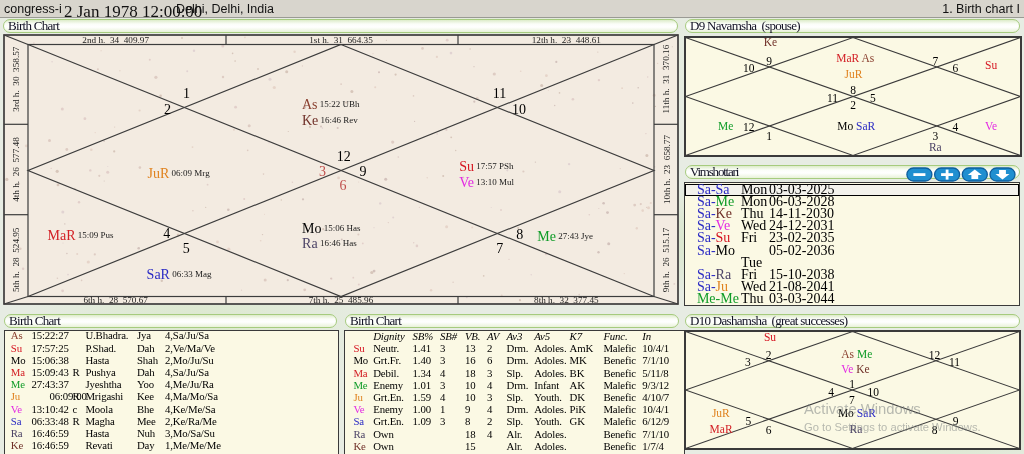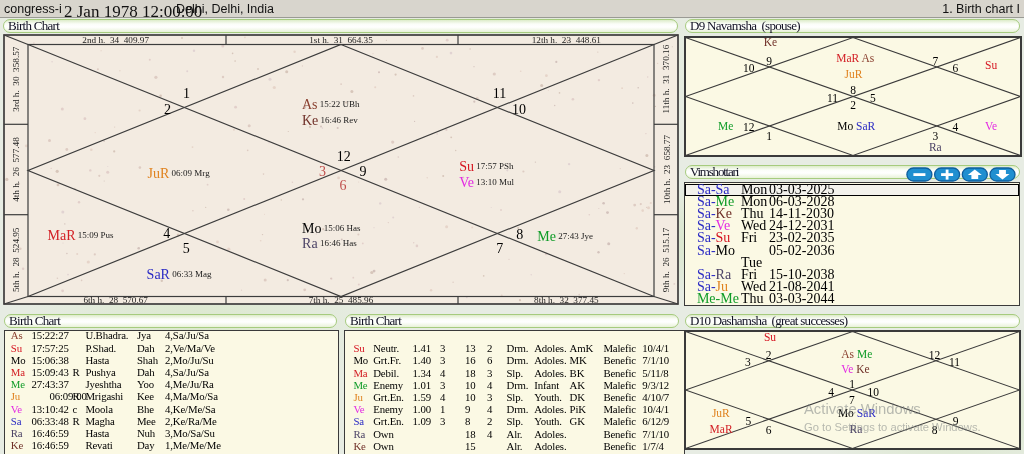--- a/index.html
+++ b/index.html
@@ -474,20 +474,32 @@
 <div class="row" style="top:108.1px;">
       <span class="cKe" style="left:5.8px;">Ke</span>
       <span style="left:26.5px;">16:46:59</span>
       <span style="left:80.4px;">Revati</span>
       <span style="left:131.9px;">Day</span>
       <span style="left:160px;">1,Me/Me/Me</span>
     </div>
   </div>
 
 <div class="tbl abs" style="left:344px;top:330px;width:339px;height:124px;border-bottom:none;font-size:10.8px;letter-spacing:-0.15px;">
+    <div class="row" style="top:-0.7px;font-style:italic;">
+      <span style="left:28.2px;">Dignity</span>
+      <span style="left:67.6px;">SB%</span>
+      <span style="left:95.1px;">SB#</span>
+      <span style="left:119.9px;">VB.</span>
+      <span style="left:141.9px;">AV</span>
+      <span style="left:161.5px;">Av3</span>
+      <span style="left:189.2px;">Av5</span>
+      <span style="left:224.6px;">K7</span>
+      <span style="left:258.4px;">Func.</span>
+      <span style="left:297.3px;">In</span>
+    </div>
 <div class="row" style="top:11.2px;">
       <span class="cSu" style="left:8.4px;">Su</span>
       <span style="left:28.2px;">Neutr.</span>
       <span style="left:67.6px;">1.41</span>
       <span style="left:95.1px;">3</span>
       <span style="left:119.9px;">13</span>
       <span style="left:141.9px;">2</span>
       <span style="left:161.5px;">Drm.</span>
       <span style="left:189.2px;">Adoles.</span>
       <span style="left:224.6px;">AmK</span>

